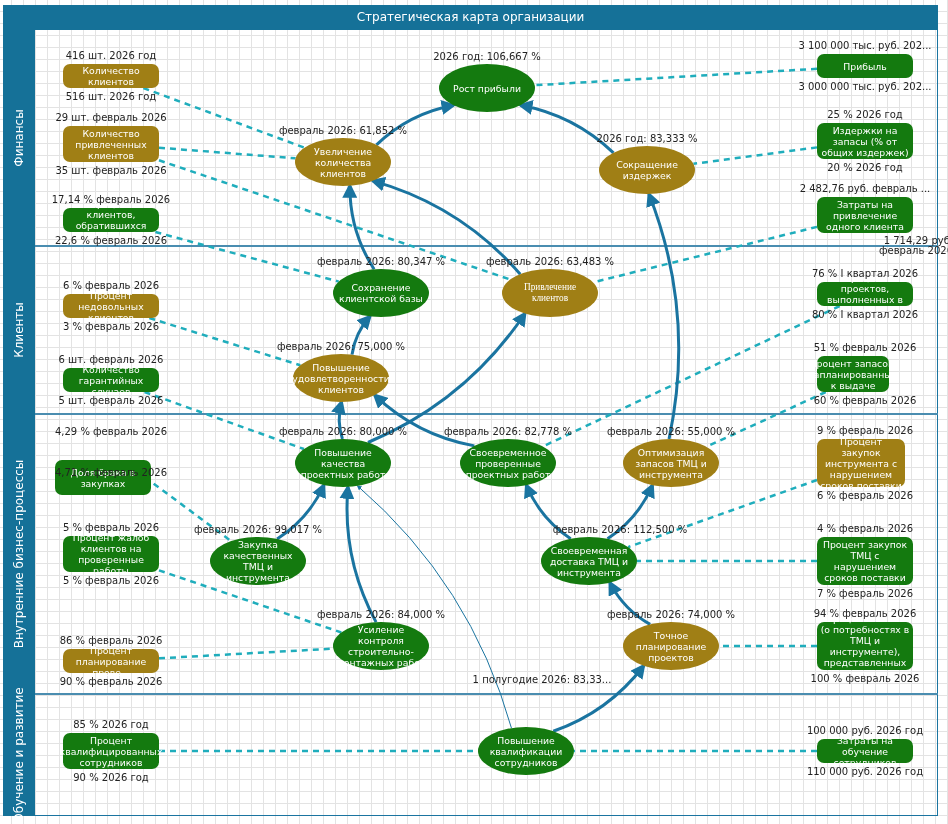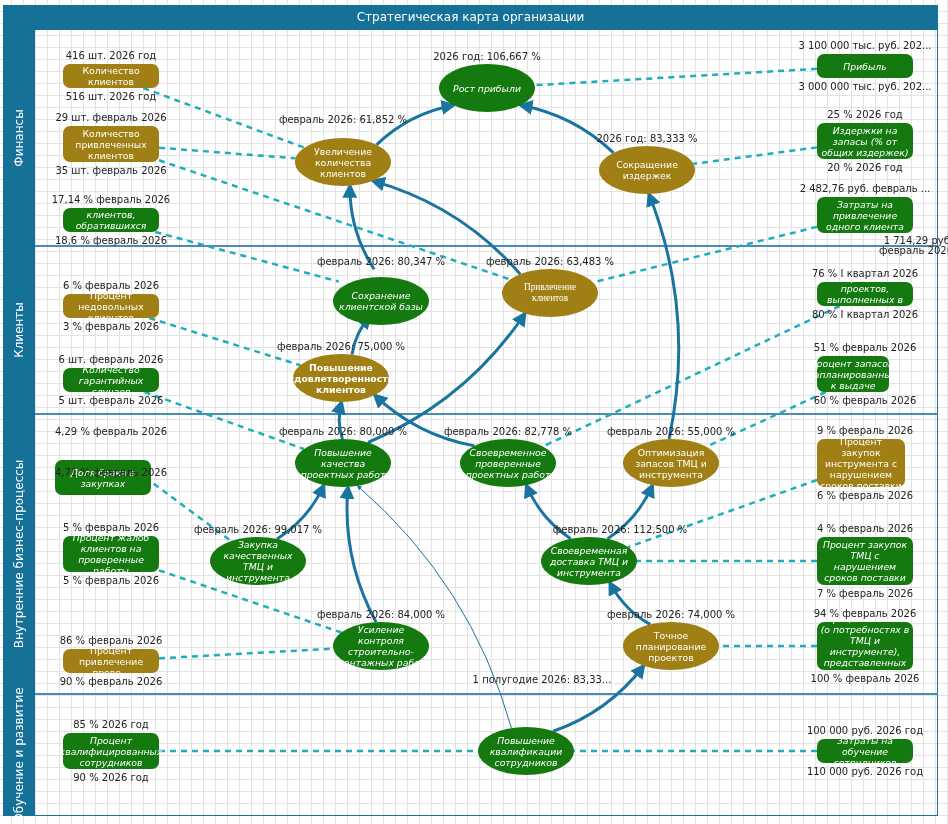--- a/index.html
+++ b/index.html
@@ -15,21 +15,21 @@
   }
   #frame { position:absolute; left:3px; top:5px; width:935px; height:811px; border:1px solid #1a74a0; box-sizing:border-box; }
   #title-bar { position:absolute; left:3px; top:5px; width:935px; height:25px; background:#157198; color:#fff; font-size:12px; line-height:25px; text-align:center; }
   .lane-label { position:absolute; left:3px; width:32px; background:#157198; }
   .lane-label span { position:absolute; left:50%; top:50%; transform:translate(-50%,-50%) rotate(-90deg); white-space:nowrap; color:#fff; font-size:12px; }
   .lane-sep { position:absolute; left:35px; width:903px; height:0; border-top:2px solid #4a8db0; }
   svg#links { position:absolute; left:0; top:0; }
   .node { position:absolute; display:flex; align-items:center; justify-content:center; text-align:center; color:#fff; font-size:9.3px; line-height:11px; box-sizing:border-box; padding:0 3px; }
   .ellipse { border-radius:50%; }
   .rect { border-radius:7px; }
-  .green { background:#147a0f;font-style:italic; }
+  .green { background:#147a0f; }
   .gold { background:#a07f15; }
   .lbl { position:absolute; font-size:10px; color:#222; white-space:nowrap; transform:translateX(-50%); line-height:11px; }
 </style>
 </head>
 <body>
 
 <div id="frame"></div>
 <div id="title-bar">Стратегическая карта организации</div>
 
 <div class="lane-label" style="top:30px;height:216px;">
@@ -93,28 +93,28 @@
       <path d="M607.5256865826462,538.8595453036667 Q638.0578635911,518.7422940252061 652.4743134173538,485.14045469633334" fill="none" stroke="#1a74a0" stroke-width="3" marker-end="url(#arr)"></path>
       <path d="M650.1462698843826,624.3833285386893 Q623.7350014383932,609.5438809653148 609.8537301156174,582.6166714613107" fill="none" stroke="#1a74a0" stroke-width="3" marker-end="url(#arr)"></path>
       <path d="M553.2731544199668,731.2504743855412 Q608.3251423156623,712.06805367401 643.7268455800332,665.7495256144588" fill="none" stroke="#1a74a0" stroke-width="3" marker-end="url(#arr)"></path>
     </g>
 </svg>
 
 <div id="nodes">
     <div class="node ellipse green" style="left: 439px; top: 64px; width: 96px; height: 48px;">Рост прибыли</div>
     <div class="lbl" style="left: 487px; top: 51px;">2026 год: 106,667 %</div>
     <div class="node ellipse gold" style="left: 295px; top: 138px; width: 96px; height: 48px;">Увеличение количества клиентов</div>
-    <div class="lbl" style="left: 343px; top: 114px;">февраль 2026: 61,852 %</div>
+    <div class="lbl" style="left: 343px; top: 125px;">февраль 2026: 61,852 %</div>
     <div class="node ellipse gold" style="left: 599px; top: 146px; width: 96px; height: 48px;">Сокращение издержек</div>
     <div class="lbl" style="left: 647px; top: 133px;">2026 год: 83,333 %</div>
-    <div class="node ellipse green" style="left: 333px; top: 277px; width: 96px; height: 48px;">Сохранение клиентской базы</div>
+    <div class="node ellipse green" style="left: 333px; top: 269px; width: 96px; height: 48px;">Сохранение клиентской базы</div>
     <div class="lbl" style="left: 381px; top: 256px;">февраль 2026: 80,347 %</div>
     <div class="node ellipse gold" style="left: 502px; top: 269px; width: 96px; height: 48px; font-family: Liberation Serif, serif;">Привлечение клиентов</div>
     <div class="lbl" style="left: 550px; top: 256px;">февраль 2026: 63,483 %</div>
-    <div class="node ellipse gold" style="left: 293px; top: 354px; width: 96px; height: 48px; font-weight: bold;">Повышение удовлетворенности клиентов</div>
+    <div class="node ellipse gold" style="left: 293px; top: 354px; width: 96px; height: 48px;">Повышение удовлетворенности клиентов</div>
     <div class="lbl" style="left: 341px; top: 341px;">февраль 2026: 75,000 %</div>
     <div class="node ellipse green" style="left: 295px; top: 439px; width: 96px; height: 48px;">Повышение качества проектных работ</div>
     <div class="lbl" style="left: 343px; top: 426px;">февраль 2026: 80,000 %</div>
     <div class="node ellipse green" style="left: 460px; top: 439px; width: 96px; height: 48px;">Своевременное проверенные проектных работ</div>
     <div class="lbl" style="left: 508px; top: 426px;">февраль 2026: 82,778 %</div>
     <div class="node ellipse gold" style="left: 623px; top: 439px; width: 96px; height: 48px;">Оптимизация запасов ТМЦ и инструмента</div>
     <div class="lbl" style="left: 671px; top: 426px;">февраль 2026: 55,000 %</div>
     <div class="node ellipse green" style="left: 210px; top: 537px; width: 96px; height: 48px;">Закупка качественных ТМЦ и инструмента</div>
     <div class="lbl" style="left: 258px; top: 524px;">февраль 2026: 99,017 %</div>
     <div class="node ellipse green" style="left: 541px; top: 537px; width: 96px; height: 48px;">Своевременная доставка ТМЦ и инструмента</div>
@@ -126,34 +126,34 @@
     <div class="node ellipse green" style="left: 478px; top: 727px; width: 96px; height: 48px;">Повышение квалификации сотрудников</div>
     <div class="lbl" style="left: 526px; top: 674px; margin-left: 16px;">1 полугодие 2026: 83,33...</div>
     <div class="node rect gold" style="left: 63px; top: 64px; width: 96px; height: 24px;">Количество клиентов</div>
     <div class="lbl" style="left: 111px; top: 50px;">416 шт. 2026 год</div>
     <div class="lbl" style="left: 111px; top: 91px; text-align: right;">516 шт. 2026 год</div>
     <div class="node rect gold" style="left: 63px; top: 126px; width: 96px; height: 36px;">Количество привлеченных клиентов</div>
     <div class="lbl" style="left: 111px; top: 112px;">29 шт. февраль 2026</div>
     <div class="lbl" style="left: 111px; top: 165px;">35 шт. февраль 2026</div>
     <div class="node rect green" style="left: 63px; top: 208px; width: 96px; height: 24px;">Процент клиентов, обратившихся повто...</div>
     <div class="lbl" style="left: 111px; top: 194px;">17,14 % февраль 2026</div>
-    <div class="lbl" style="left: 111px; top: 235px;">18,6 % февраль 2026</div>
+    <div class="lbl" style="left: 111px; top: 235px;">22,6 % февраль 2026</div>
     <div class="node rect gold" style="left: 63px; top: 294px; width: 96px; height: 24px;">Процент недовольных клиентов</div>
     <div class="lbl" style="left: 111px; top: 280px;">6 % февраль 2026</div>
     <div class="lbl" style="left: 111px; top: 321px;">3 % февраль 2026</div>
     <div class="node rect green" style="left: 63px; top: 368px; width: 96px; height: 24px;">Количество гарантийных случаев</div>
     <div class="lbl" style="left: 111px; top: 354px;">6 шт. февраль 2026</div>
     <div class="lbl" style="left: 111px; top: 395px;">5 шт. февраль 2026</div>
     <div class="node rect green" style="left: 55px; top: 440px; width: 96px; height: 35px; margin-top: 20px;">Доля брака в закупках</div>
     <div class="lbl" style="left: 111px; top: 426px;">4,29 % февраль 2026</div>
     <div class="lbl" style="left: 111px; top: 467px;">4,71 % февраль 2026</div>
     <div class="node rect green" style="left: 63px; top: 536px; width: 96px; height: 36px;">Процент жалоб клиентов на проверенные работы</div>
     <div class="lbl" style="left: 111px; top: 522px;">5 % февраль 2026</div>
     <div class="lbl" style="left: 111px; top: 575px;">5 % февраль 2026</div>
-    <div class="node rect gold" style="left: 63px; top: 649px; width: 96px; height: 24px;">Процент привлечение прове...</div>
+    <div class="node rect gold" style="left: 63px; top: 649px; width: 96px; height: 24px;">Процент планирование прове...</div>
     <div class="lbl" style="left: 111px; top: 635px;">86 % февраль 2026</div>
     <div class="lbl" style="left: 111px; top: 676px;">90 % февраль 2026</div>
     <div class="node rect green" style="left: 63px; top: 733px; width: 96px; height: 36px;">Процент квалифицированных сотрудников</div>
     <div class="lbl" style="left: 111px; top: 719px;">85 % 2026 год</div>
     <div class="lbl" style="left: 111px; top: 772px;">90 % 2026 год</div>
     <div class="node rect green" style="left: 817px; top: 54px; width: 96px; height: 24px;">Прибыль</div>
     <div class="lbl" style="left: 865px; top: 40px;">3 100 000 тыс. руб. 202...</div>
     <div class="lbl" style="left: 865px; top: 81px;">3 000 000 тыс. руб. 202...</div>
     <div class="node rect green" style="left: 817px; top: 123px; width: 96px; height: 36px;">Издержки на запасы (% от общих издержек)</div>
     <div class="lbl" style="left: 865px; top: 109px;">25 % 2026 год</div>

